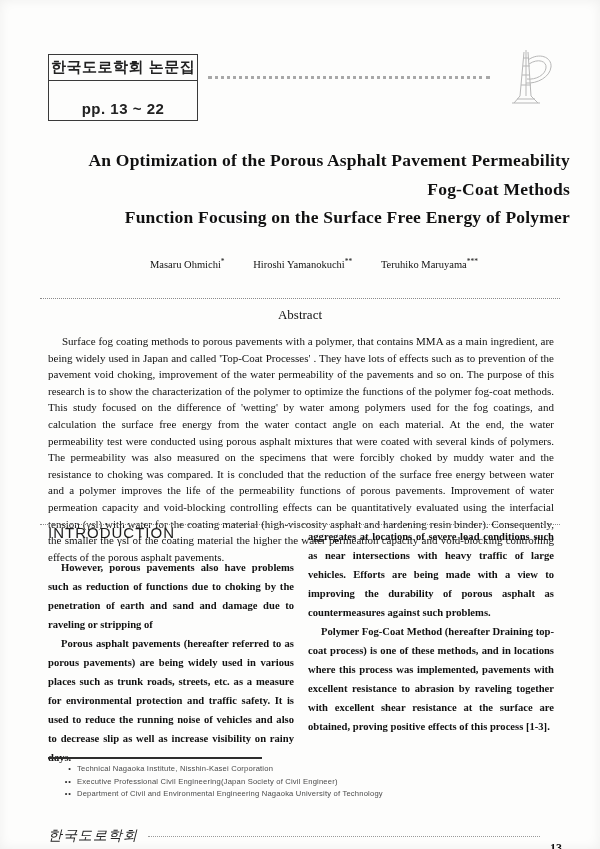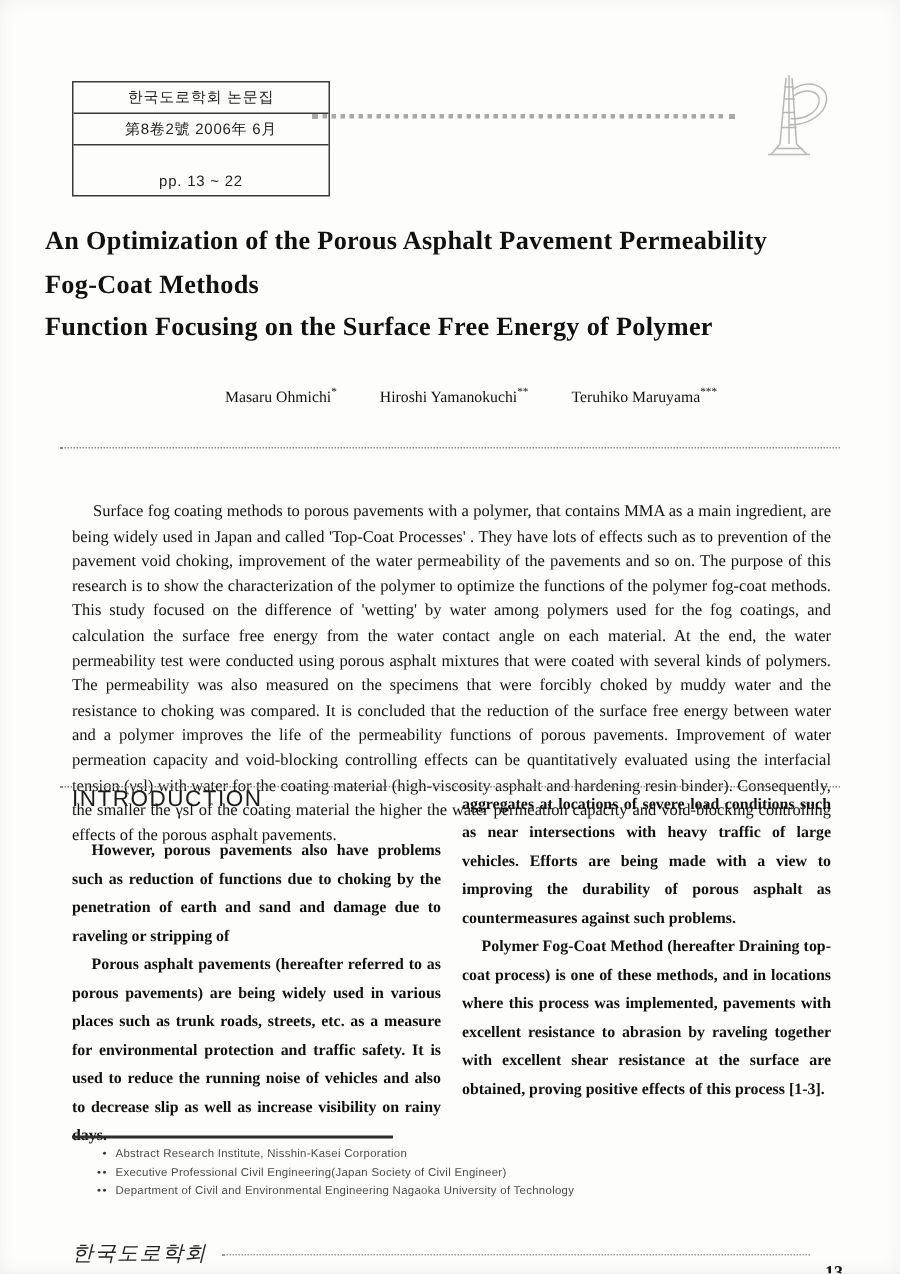--- a/index.html
+++ b/index.html
@@ -10,46 +10,47 @@
     margin: 0 auto;
     background: #fdfdfc;
     overflow: hidden;
     font-family: "Liberation Serif", serif;
     color: #1a1a1a;
     box-shadow: inset 0 0 12px rgba(0,0,0,0.06);
   }
 
   
   .journal-box {
-    position: absolute; left: 48px; top: 54px; width: 172px;
+    position: absolute; left: 48px; top: 54px; width: 150px;
     border: 1.5px solid #3a3a3a;
     font-family: "Liberation Sans", sans-serif;
-    font-size: 10px; color: #222;
+    font-size: 15px; color: #222;
     text-align: center;
+    font-weight: bold;
   }
   .journal-box .cell {
     padding: 3px 2px;
     border-bottom: 1.5px solid #3a3a3a;
     letter-spacing: 0.5px;
     white-space: nowrap;
   }
   .journal-box .cell:last-child { border-bottom: none; margin-top: 16px; }
 
   .dots-chain {
     position: absolute; left: 208px; top: 76px; width: 282px; height: 0;
     border-top: 3px dotted #a8a8a8;
   }
 
   .logo { position: absolute; left: 497px; top: 44px; width: 58px; height: 64px; }
   .logo svg { width: 100%; height: 100%; }
 
   
   .title {
     position: absolute; top: 146px; left: 30px; right: 30px;
-    text-align: left;
+    text-align: right;
     font-size: 17.5px; font-weight: bold;
     line-height: 1.63;
     color: #111;
     letter-spacing: 0.2px;
   }
   .authors {
     position: absolute; top: 256px; left: 0; right: 0;
     text-align: center;
     font-size: 10.5px; color: #111; margin-left: 28px;
   }
@@ -126,21 +127,20 @@
     font-size: 12px; font-weight: bold; color: #111; margin-top: 25px;
   }
 </style>
 </head>
 <body>
 
 <div class="page">
 
   <div class="journal-box">
     <div class="cell">한국도로학회 논문집</div>
-    <div class="cell">第8卷2號 2006年 6月</div>
     <div class="cell">pp. 13 ~ 22</div>
   </div>
 
   <div class="dots-chain"></div>
 
   <div class="logo">
     <svg viewBox="0 0 58 64" fill="none" xmlns="http://www.w3.org/2000/svg">
       <g stroke="#b7b7b7" stroke-width="1">
 
         <path d="M31 16 C 42 8, 55 13, 54 23 C 53 33, 40 40, 29 39"></path>
@@ -168,40 +168,41 @@
     <div>Function Focusing on the Surface Free Energy of Polymer</div>
   </div>
 
   <div class="authors">
     <span class="author"><span>Masaru Ohmichi</span><sup>*</sup></span>
     <span class="author"><span>Hiroshi Yamanokuchi</span><sup>**</sup></span>
     <span class="author"><span>Teruhiko Maruyama</span><sup>***</sup></span>
   </div>
 
   <div class="rule-dotted rule-top"></div>
+  <div class="abstract-heading">Abstract</div>
   <div class="abstract-text">Surface fog coating methods to porous pavements with a polymer, that contains MMA as a main ingredient, are being widely used in Japan and called 'Top-Coat Processes' . They have lots of effects such as to prevention of the pavement void choking, improvement of the water permeability of the pavements and so on. The purpose of this research is to show the characterization of the polymer to optimize the functions of the polymer fog-coat methods. This study focused on the difference of 'wetting' by water among polymers used for the fog coatings, and calculation the surface free energy from the water contact angle on each material. At the end, the water permeability test were conducted using porous asphalt mixtures that were coated with several kinds of polymers. The permeability was also measured on the specimens that were forcibly choked by muddy water and the resistance to choking was compared. It is concluded that the reduction of the surface free energy between water and a polymer improves the life of the permeability functions of porous pavements. Improvement of water permeation capacity and void-blocking controlling effects can be quantitatively evaluated using the interfacial tension (γsl) with water for the coating material (high-viscosity asphalt and hardening resin binder). Consequently, the smaller the γsl of the coating material the higher the water permeation capacity and void-blocking controlling effects of the porous asphalt pavements.</div>
   <div class="rule-dotted rule-bottom"></div>
 
   <div class="columns">
     <div class="col col-left">
       <div class="intro-heading">INTRODUCTION</div>
       <p class="body-par indent">However, porous pavements also have problems such as reduction of functions due to choking by the penetration of earth and sand and damage due to raveling or stripping of</p>
       <p class="body-par indent">Porous asphalt pavements (hereafter referred to as porous pavements) are being widely used in various places such as trunk roads, streets, etc. as a measure for environmental protection and traffic safety. It is used to reduce the running noise of vehicles and also to decrease slip as well as increase visibility on rainy days.</p>
     </div>
     <div class="col col-right">
       <p class="body-par">aggregates at locations of severe load conditions such as near intersections with heavy traffic of large vehicles. Efforts are being made with a view to improving the durability of porous asphalt as countermeasures against such problems.</p>
       <p class="body-par indent">Polymer Fog-Coat Method (hereafter Draining top-coat process) is one of these methods, and in locations where this process was implemented, pavements with excellent resistance to abrasion by raveling together with excellent shear resistance at the surface are obtained, proving positive effects of this process [1-3].</p>
     </div>
   </div>
 
   <div class="footnote-rule"></div>
   <div class="footnotes">
     <div class="fn">
       <span class="fn-mark">•</span>
-      <span>Abstract Research Institute, Nisshin-Kasei Corporation</span>
+      <span>Technical Nagaoka Institute, Nisshin-Kasei Corporation</span>
     </div>
     <div class="fn">
       <span class="fn-mark">••</span>
       <span>Executive Professional Civil Engineering(Japan Society of Civil Engineer)</span>
     </div>
     <div class="fn">
       <span class="fn-mark">••</span>
       <span>Department of Civil and Environmental Engineering Nagaoka University of Technology</span>
     </div>
   </div>

